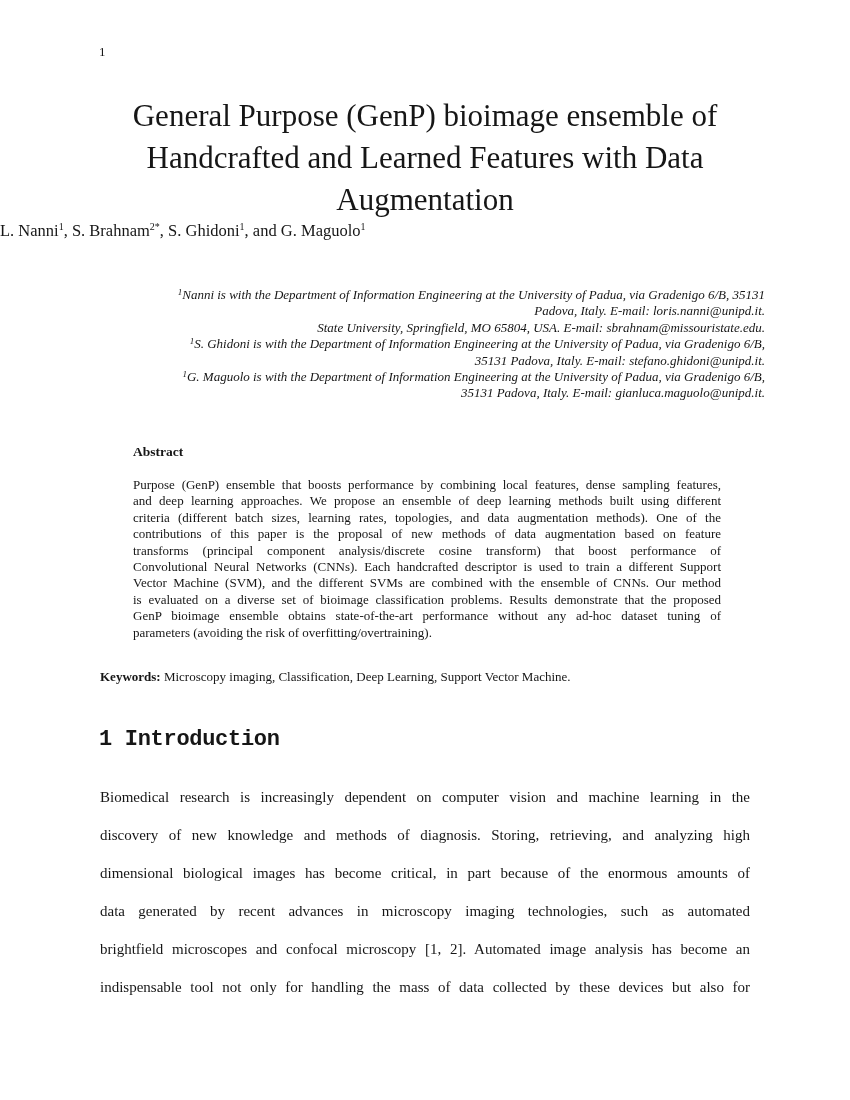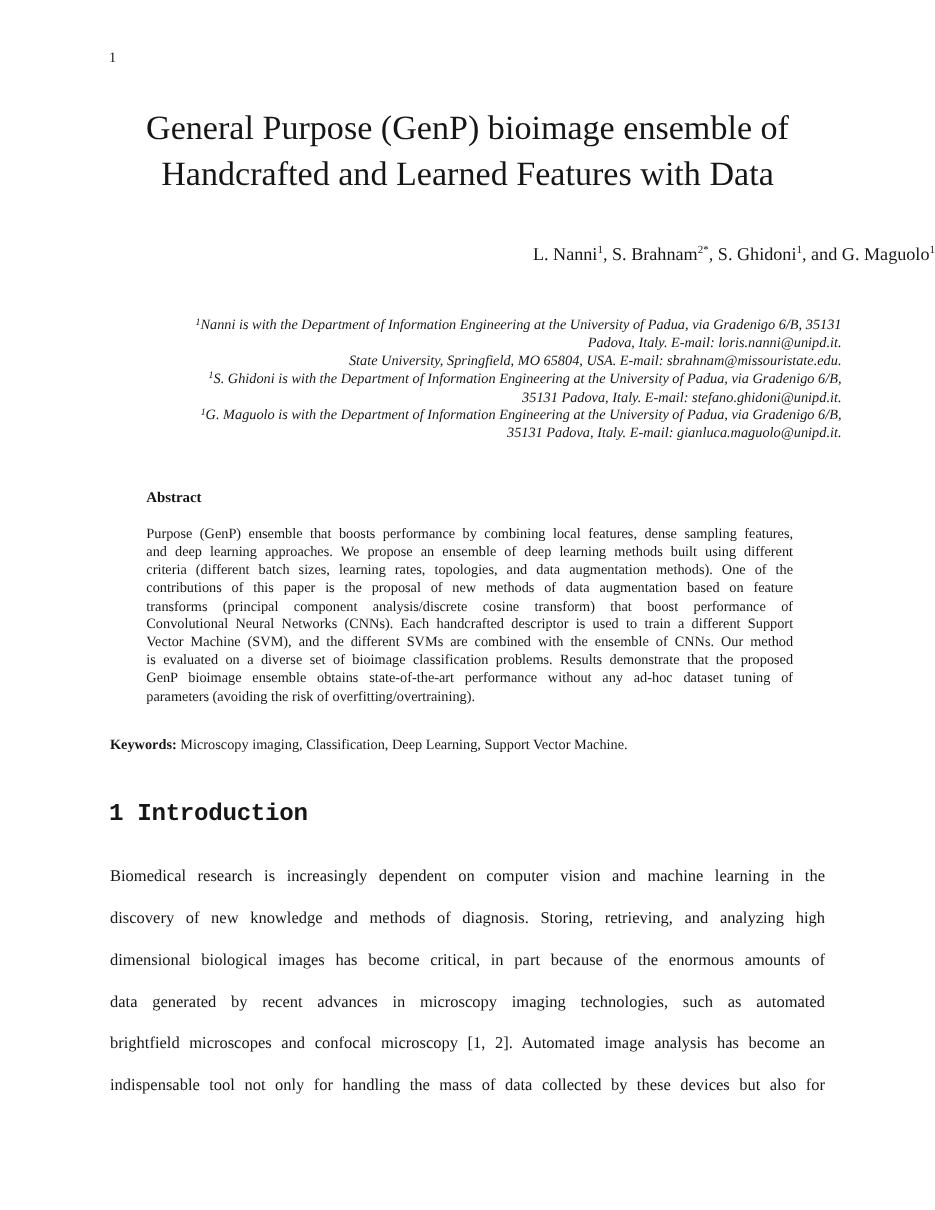--- a/index.html
+++ b/index.html
@@ -25,21 +25,21 @@
     top: 95px;
     text-align: center;
     font-size: 31px;
     line-height: 42px;
   }
   .authors-line {
     position: absolute;
     left: 0;
     right: 0;
     top: 221px;
-    text-align: right;
+    text-align: left;
     font-size: 16.5px;
     font-family: Liberation Serif, serif;
   }
   .authors-line sup {
     font-size: 10px;
     line-height: 0;
     vertical-align: 6px;
   }
   .affils-block {
     position: absolute;
@@ -101,20 +101,21 @@
 </head>
 <body>
 
 <div class="page">
 
   <div class="pagenum">1</div>
 
   <div class="title-block">
     <div>General Purpose (GenP) bioimage ensemble of</div>
     <div>Handcrafted and Learned Features with Data</div>
+    <div>Augmentation</div>
   </div>
 
   <div class="authors-line">
     <span>L. Nanni</span><sup>1</sup><span>, S. Brahnam</span><sup>2*</sup><span>, S. Ghidoni</span><sup>1</sup><span>, and G. Maguolo</span><sup>1</sup>
   </div>
 
   <div class="affils-block">
     <div><sup>1</sup><span>Nanni is with the Department of Information Engineering at the University of Padua, via Gradenigo 6/B, 35131</span></div>
     <div><sup></sup><span>Padova, Italy. E-mail: loris.nanni@unipd.it.</span></div>
     <div><sup></sup><span>State University, Springfield, MO 65804, USA. E-mail: sbrahnam@missouristate.edu.</span></div>

